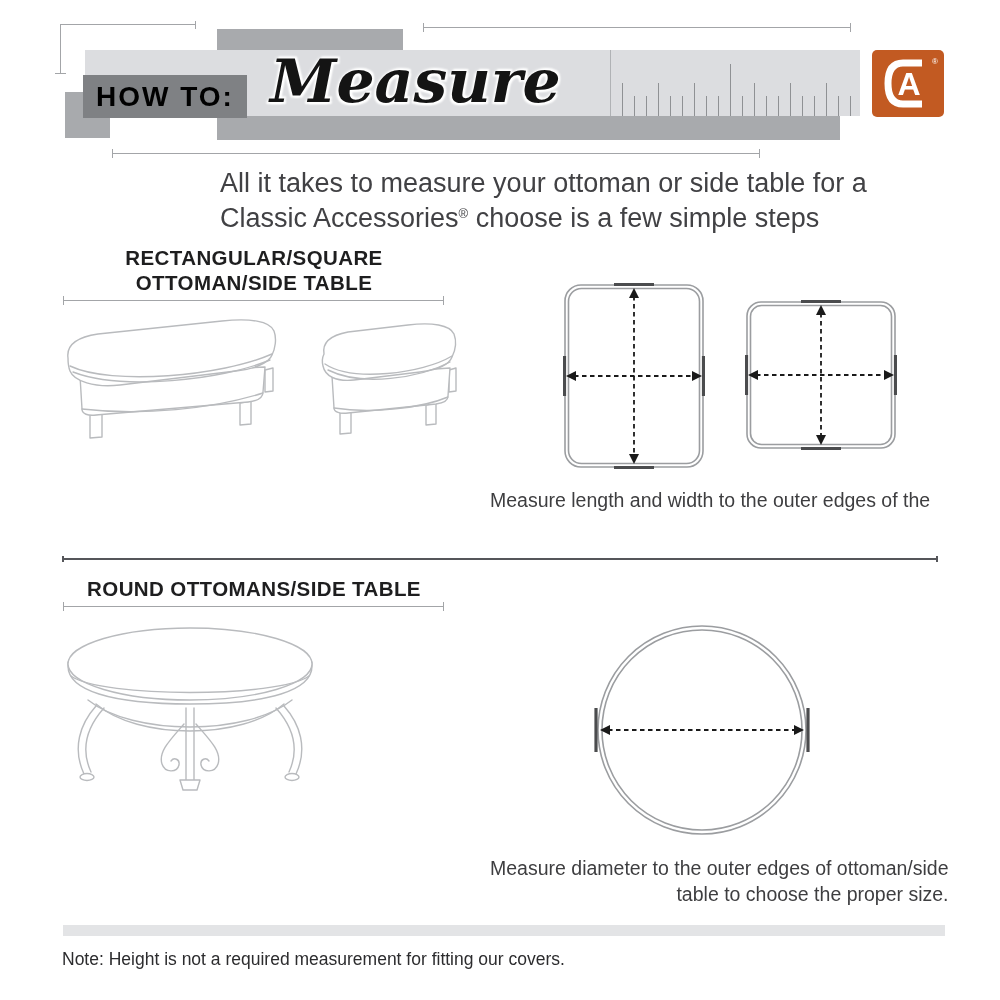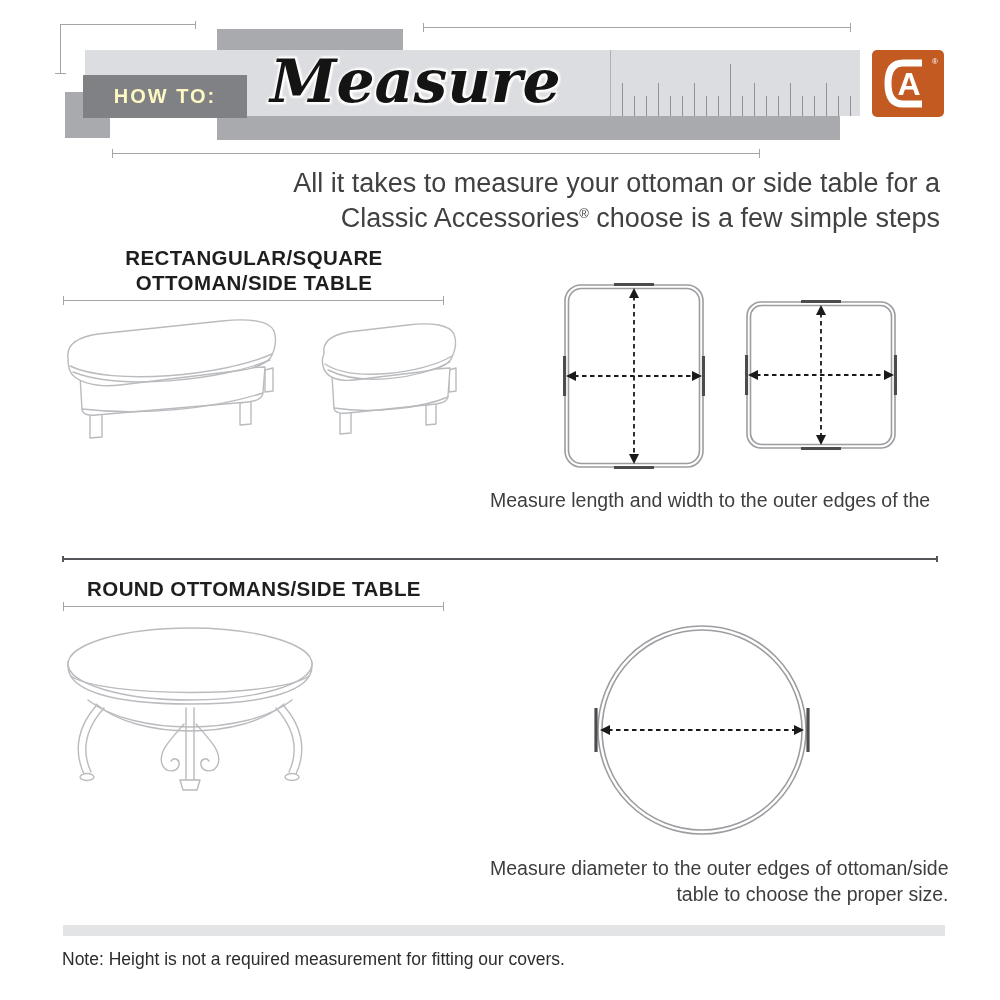--- a/index.html
+++ b/index.html
@@ -6,39 +6,39 @@
   .canvas{position:relative;width:1000px;height:1000px;background:#fff;overflow:hidden;
           font-family:"Liberation Sans",sans-serif;color:#1e1e1f;}
   .abs{position:absolute;}
 
   
   .block{position:absolute;}
   .bg-light{background:#dcdde0;}
   .bg-mid{background:#a8aaad;}
   .howto-box{position:absolute;left:83px;top:75px;width:164px;height:43px;background:#7f8184;
              display:flex;align-items:center;justify-content:center;}
-  .howto-box span{color:#fef9c3;font-weight:700;font-size:20px;letter-spacing:2px;}
+  .howto-box span{color:#000000;font-weight:700;font-size:28px;letter-spacing:2px;}
   .measure-script{position:absolute;left:270px;top:46px;font-family:"DejaVu Serif",serif;
                   font-style:italic;font-weight:700;font-size:60px;color:#141414;z-index:5;
                   text-shadow:0 0 2px #fff,0 0 4px #fff,2px 2px 2px #fff,-2px 2px 2px #fff,2px -2px 2px #fff;}
   .ruler-divider{position:absolute;left:525px;bottom:0;width:1px;height:66px;background:#b0b2b5;}
   .rtick{position:absolute;bottom:0;width:1px;background:#8f9194;}
   .rtick.h1{height:20px;} .rtick.h2{height:33px;} .rtick.h3{height:52px;}
 
   
   .dim{position:absolute;background:#a3a5a8;}
   .dim-h{height:1px;} .dim-v{width:1px;}
   .cap-v{position:absolute;width:1px;height:9px;top:-4px;background:#a3a5a8;}
 
   
   .logo{position:absolute;left:872px;top:50px;width:72px;height:67px;background:#c25a22;
         border-radius:5px;display:flex;align-items:center;justify-content:center;}
 
   
-  .intro{position:absolute;right:60px;top:166px;width:720px;text-align:right;
+  .intro{position:absolute;right:60px;top:166px;width:720px;
          font-size:27px;line-height:35px;color:#414144;}
   .intro .sup{font-size:13px;position:relative;top:-9px;}
 
   
   .sec-title{position:absolute;left:60px;width:388px;text-align:center;font-weight:700;
              font-size:20.5px;line-height:25px;letter-spacing:0.4px;color:#1e1e1f;}
 
   
   .caption{position:absolute;left:490px;font-size:19.5px;line-height:26px;color:#3e3e40;}
 

